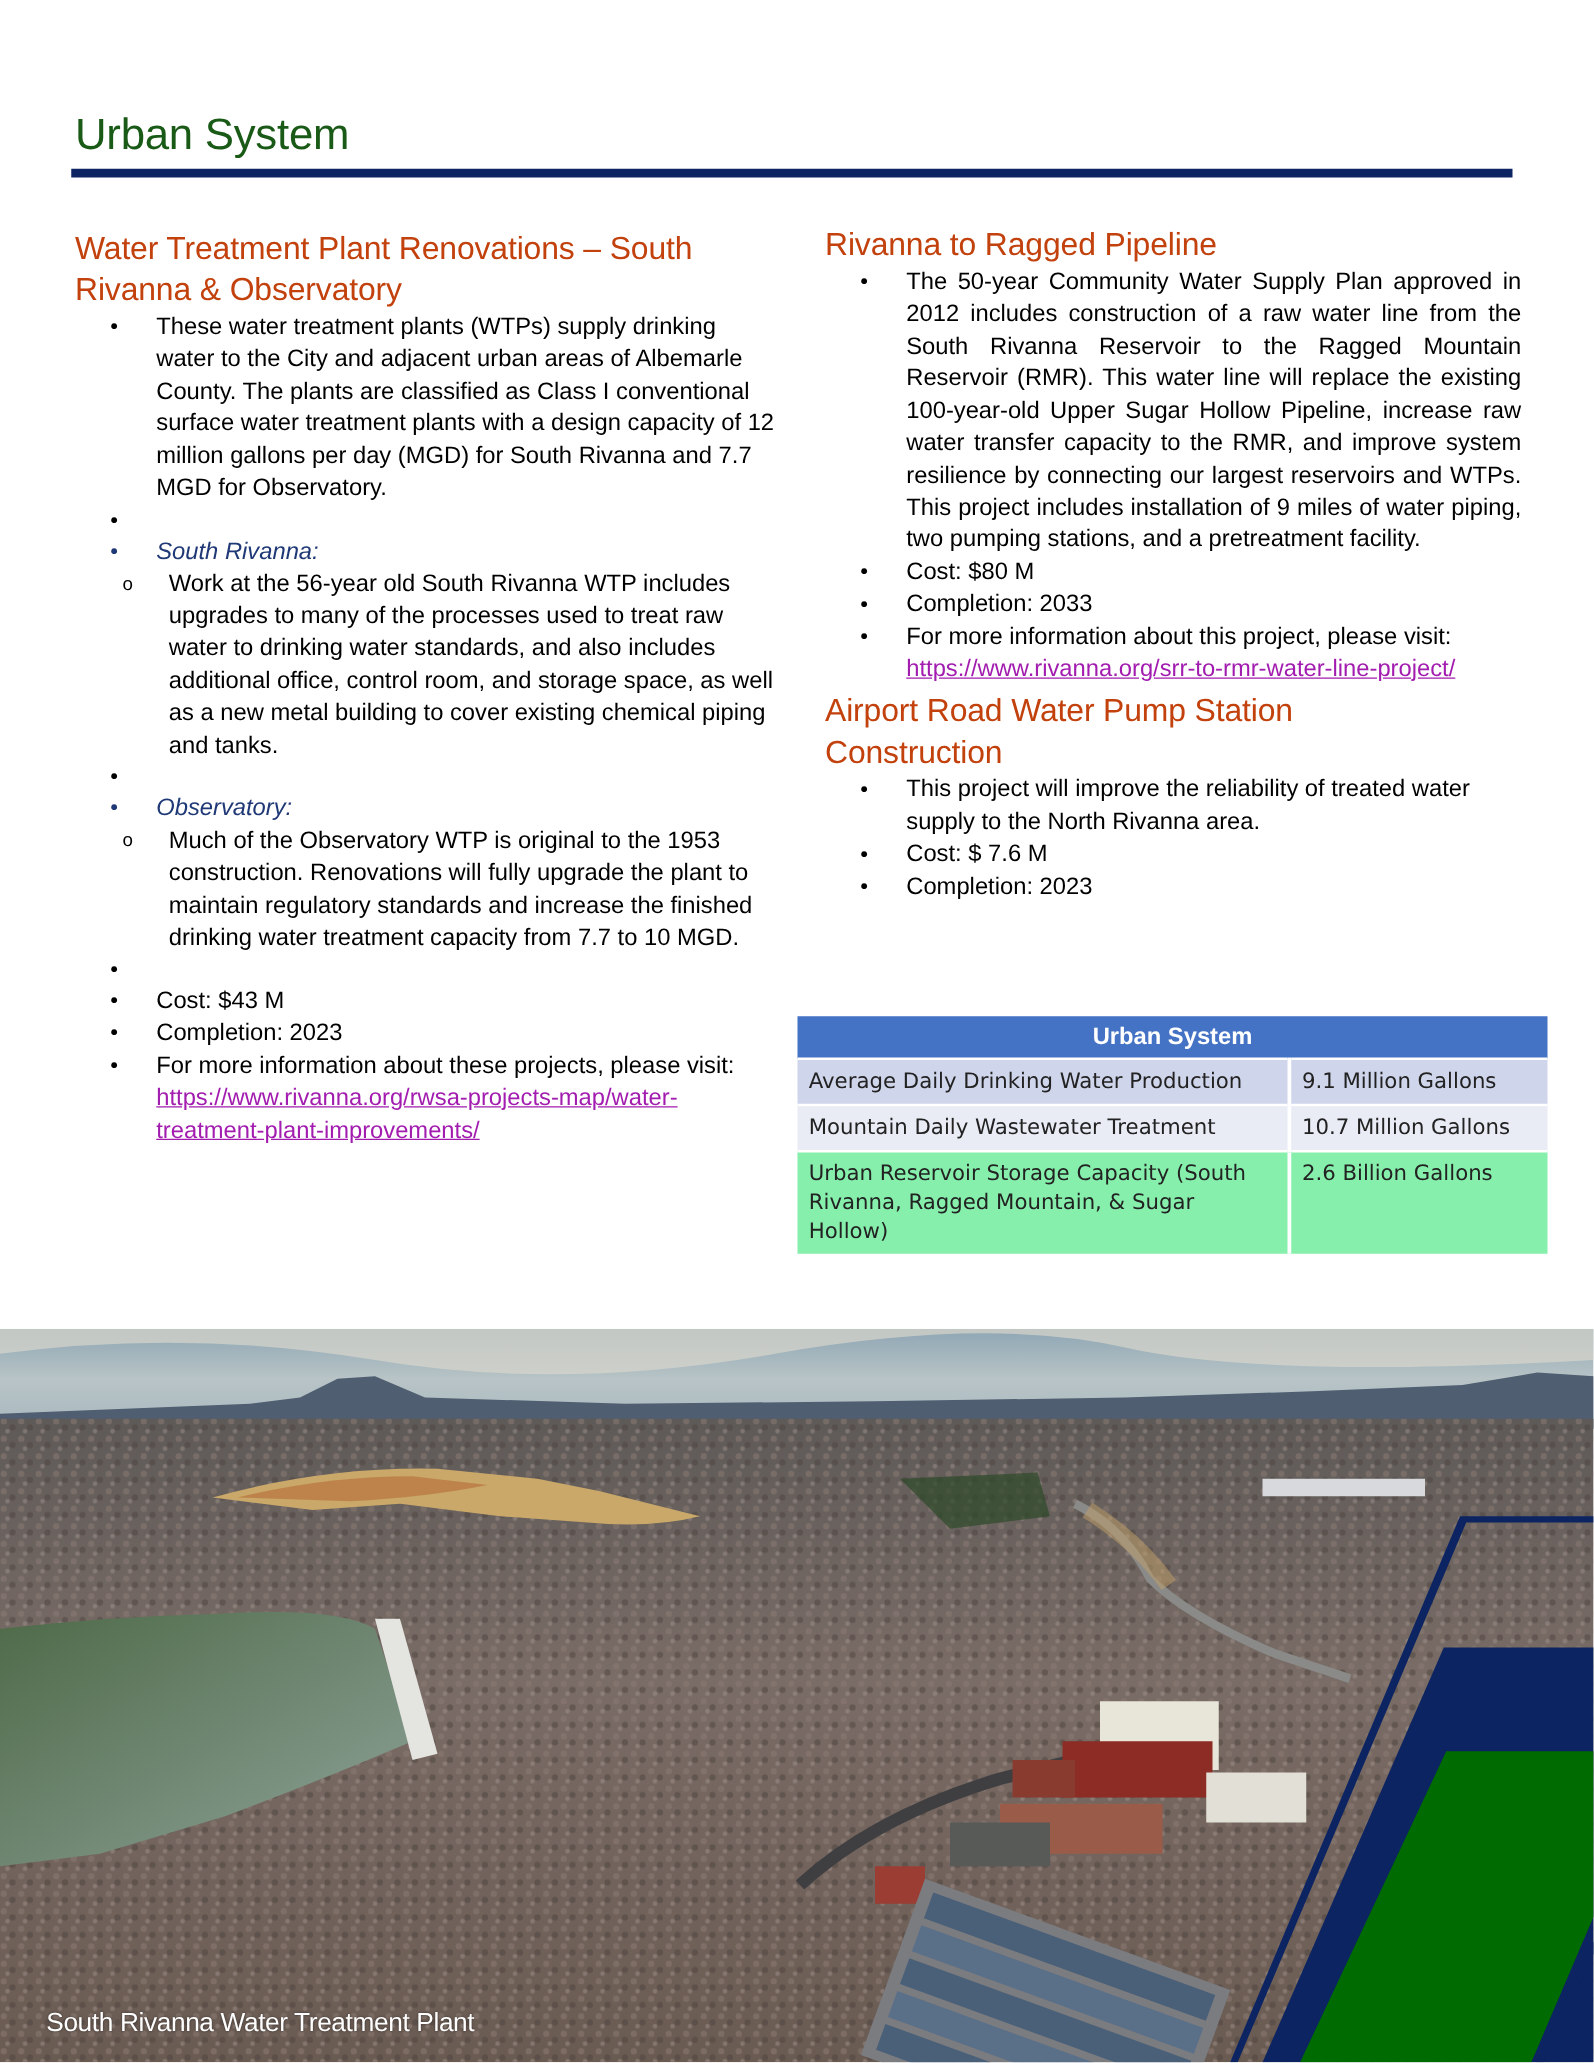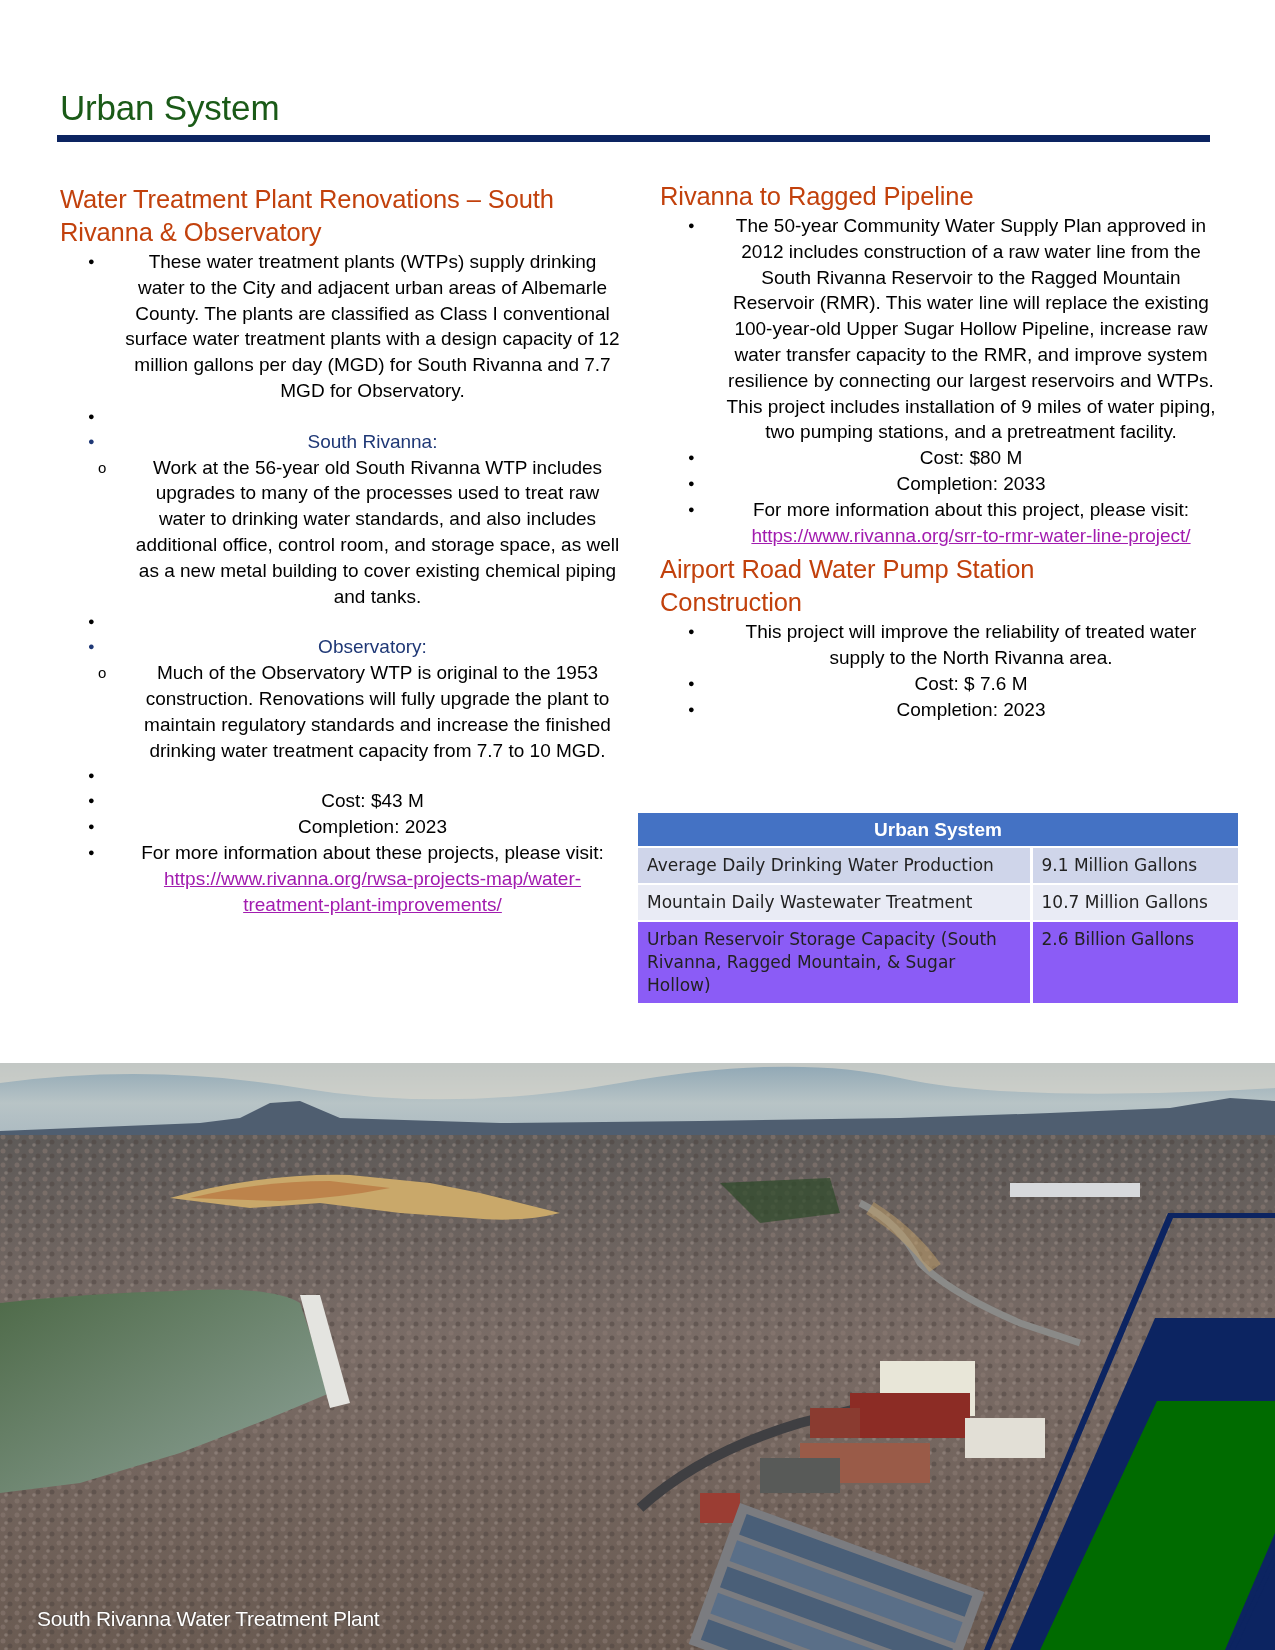--- a/index.html
+++ b/index.html
@@ -9,38 +9,38 @@
   .page-title { position:absolute; left:60px; top:88px; font-size:35px; color:#1a5a17; font-weight:normal; letter-spacing:-0.2px; }
   .title-rule { position:absolute; left:57px; top:135px; width:1153px; height:7px; background:#0c2461; }
 
   .col { position:absolute; }
   .col-left { left:60px; top:183px; width:560px; }
   .col-right { left:660px; top:180px; width:557px; }
 
   h2.sec { font-size:25.5px; font-weight:normal; color:#c2410c; line-height:33px; letter-spacing:-0.1px; }
 
   ul.b { list-style:none; font-size:19px; line-height:25.8px; }
-  ul.b > li { position:relative; padding-left:65px;text-align:center; }
+  ul.b > li { position:relative; padding-left:65px; }
   ul.b > li::before { content:"●"; position:absolute; left:28px; top:0; font-size:11px; color:#000; line-height:25.8px; }
   ul.b > li.blue::before { color:#1f3876; }
-  .navy { color:#1f3876; }
+  .navy { color:#1f3876;font-style:italic; }
   ul.sub { list-style:none; }
   ul.sub > li { position:relative; padding-left:75px; }
   ul.sub > li::before { content:"o"; position:absolute; left:38px; top:0; font-size:15px; line-height:25.8px; }
   .gap { height:25px; }
   a.lnk { color:#a21caf; }
   .just { text-align:justify; }
 
   .stats-table { position:absolute; left:638px; top:813px; width:600px; border-collapse:collapse; font-family:"DejaVu Sans", sans-serif; }
   .stats-table th { background:#4472c4; color:#fff; font-size:19px; font-weight:bold; height:34px; text-align:center; font-family:"Liberation Sans", sans-serif; }
   .stats-table td { font-size:17px; color:#222; padding:6px 9px; vertical-align:top; border-top:2px solid #fff; line-height:23px; }
   .stats-table td.c1 { width:393px; border-right:3px solid #fff; }
   .stats-table tr.r1 td { background:#cfd5ea; }
   .stats-table tr.r2 td { background:#e9ebf5; }
-  .stats-table tr.r3 td { background:#8b5cf6; }
+  .stats-table tr.r3 td { background:#86efac; }
 
   .photo { position:absolute; left:0; top:1063px; width:1275px; height:587px; overflow:hidden; }
   .photo svg { display:block; }
   .caption { position:absolute; left:37px; top:1587px; font-size:21px; color:#ffffff; letter-spacing:-0.3px; text-shadow:0 0 2px rgba(0,0,0,0.5);margin-top:20px; }
 </style>
 </head>
 <body>
 
 <h1 class="page-title">Urban System</h1>
 <div class="title-rule"></div>

